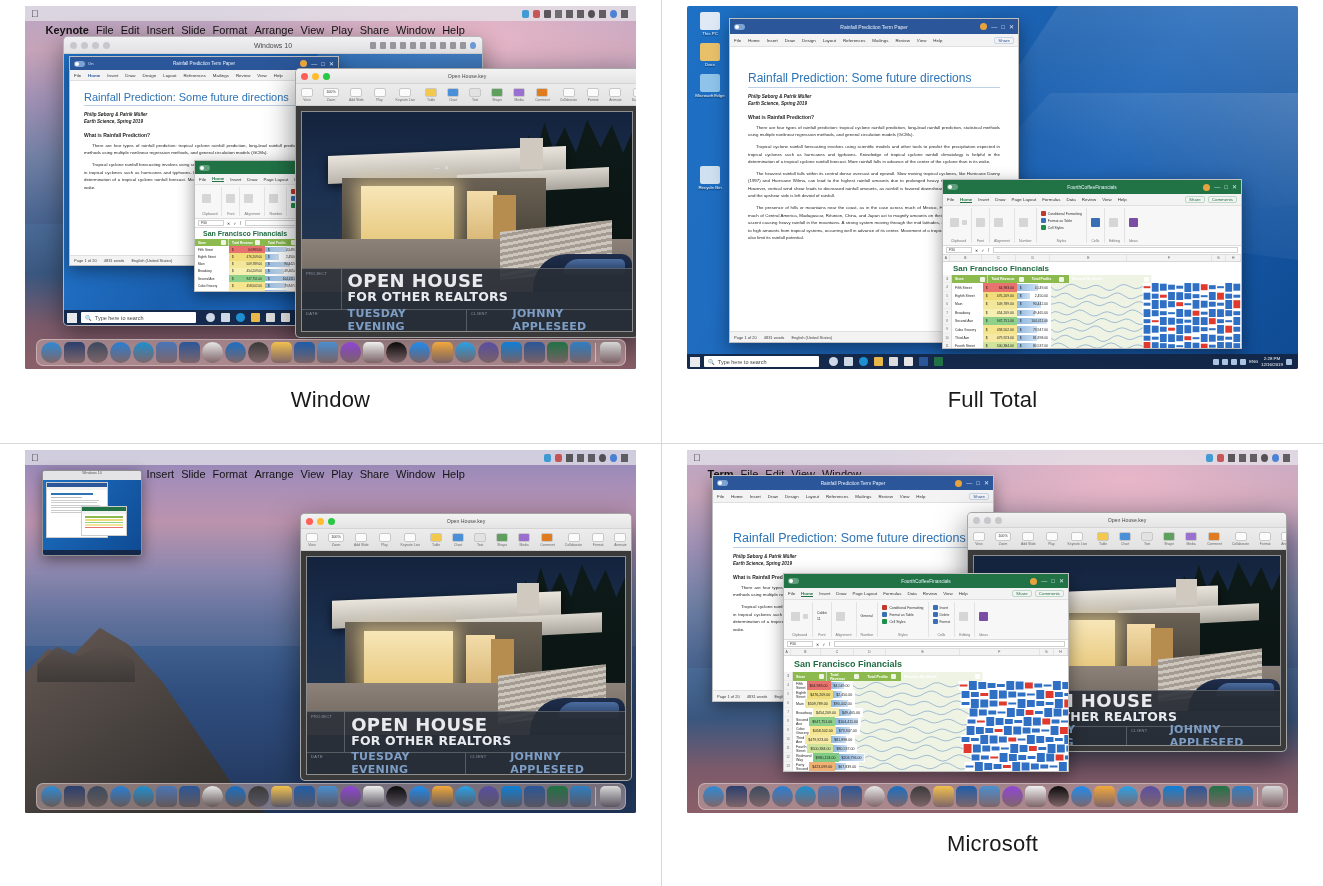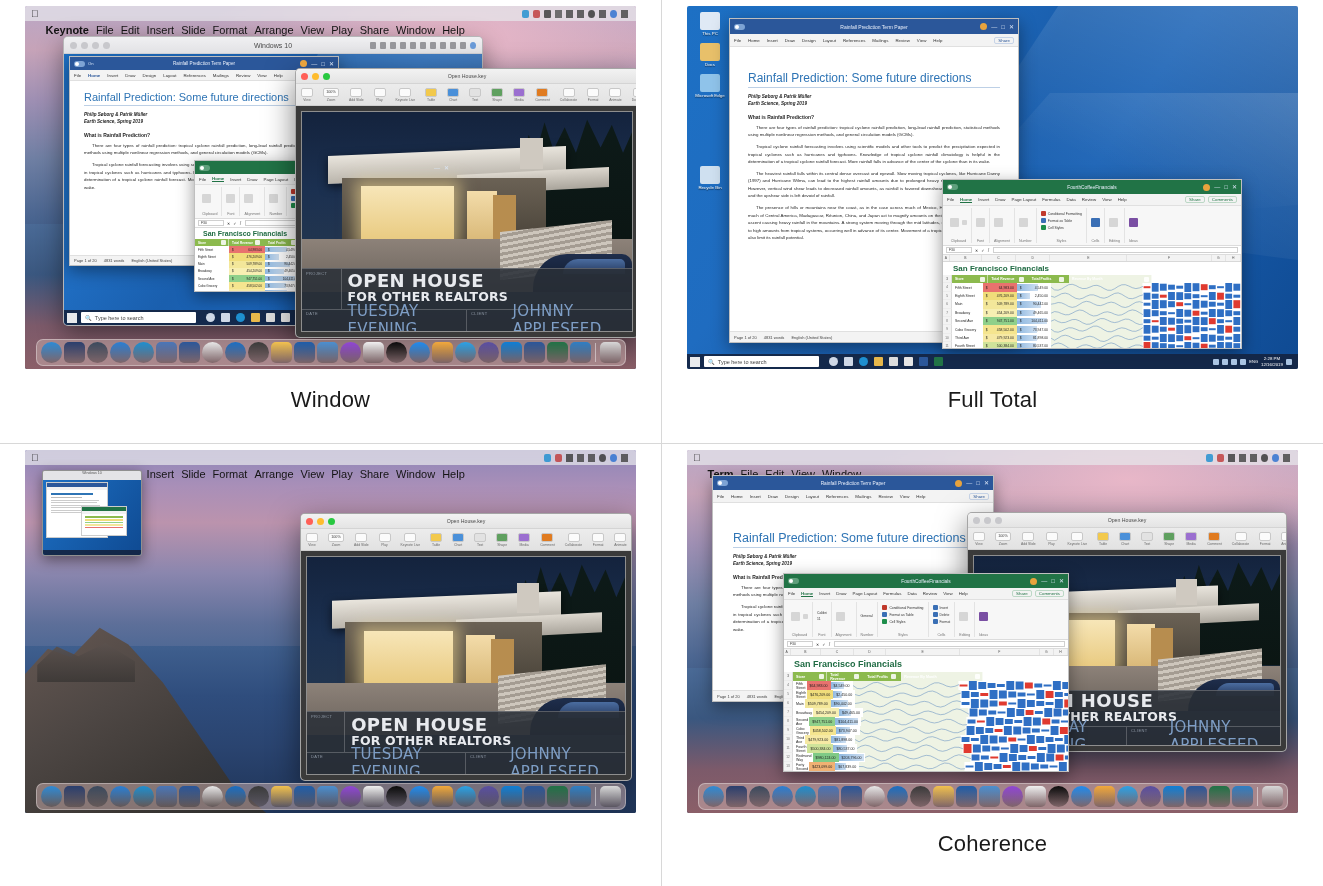--- a/index.html
+++ b/index.html
@@ -165,21 +165,21 @@
   .ph-car { position:absolute; right:0; bottom:18%; width:30%; height:17%; background:linear-gradient(180deg,#1f2e4c,#0d1627); border-radius:34px 10px 0 0; }
   .ph-carwin { position:absolute; right:2%; bottom:26%; width:19%; height:7%; background:linear-gradient(180deg,#4b6da0,#24375c); border-radius:18px 6px 0 0; }
   .slide-band { position:absolute; left:0; right:0; bottom:0; height:29%; background:rgba(42,48,56,.88); border-top:1px solid rgba(255,255,255,.22); display:flex; flex-direction:column; }
   .sb-top { flex:1; display:flex; align-items:stretch; border-bottom:1px solid rgba(255,255,255,.22); }
   .sb-lab { width:12%; display:flex; align-items:flex-start; justify-content:flex-start; padding:2px 0 0 4px; border-right:1px solid rgba(255,255,255,.22); font-size:4px; color:#8d97a4; letter-spacing:.4px; }
   .sb-head { flex:1; display:flex; flex-direction:column; justify-content:center; padding-left:6px; }
   .sb-h1 { font-size:18px; font-weight:bold; color:#e8eaee; letter-spacing:.4px; line-height:1; font-family:"DejaVu Sans", sans-serif; }
   .sb-h2 { font-size:12.5px; font-weight:bold; color:#e8eaee; letter-spacing:.2px; line-height:1.15; font-family:"DejaVu Sans", sans-serif; }
   .sb-bot { height:34%; display:flex; align-items:stretch; }
   .sb-cell { display:flex; align-items:center; }
-  .sb-val { font-size:15px; font-weight:normal; color:#7e9ec6; letter-spacing:.3px; font-family:"DejaVu Sans", sans-serif; padding-left:6px; }
+  .sb-val { font-size:11px; font-weight:bold; color:#7e9ec6; letter-spacing:.3px; font-family:"DejaVu Sans", sans-serif; padding-left:6px; }
   .sb-mini { font-size:4px; color:#8d97a4; letter-spacing:.4px; padding:1px 0 0 4px; align-self:flex-start; }
 
   .mini-thumb { position:absolute; border:1px solid rgba(0,0,0,.35); box-shadow:0 4px 14px rgba(0,0,0,.45); border-radius:3px; overflow:hidden; background:#ddd; }
 </style>
 </head>
 <body>
 
 <div class="grid">
 
   <div class="cell">
@@ -2152,16 +2152,16 @@
             <div class="dicon" style="background: linear-gradient(rgb(90, 79, 163), rgba(0, 0, 0, 0.25)); border-radius: 50%;"></div>
             <div class="dicon" style="background: linear-gradient(rgb(15, 127, 214), rgba(0, 0, 0, 0.25));"></div>
             <div class="dicon" style="background: linear-gradient(rgb(43, 87, 154), rgba(0, 0, 0, 0.25));"></div>
             <div class="dicon" style="background: linear-gradient(rgb(33, 115, 70), rgba(0, 0, 0, 0.25));"></div>
             <div class="dicon" style="background: linear-gradient(rgb(47, 127, 196), rgba(0, 0, 0, 0.25));"></div>
             <div class="dsep"></div>
             <div class="dicon" style="background: linear-gradient(rgb(216, 216, 216), rgba(0, 0, 0, 0.25));"></div>
           </div>
       </div>
     </div>
-    <div class="caption">Coherence</div>
+    <div class="caption">Microsoft</div>
   </div>
 
 </div>
 
 </body></html>

